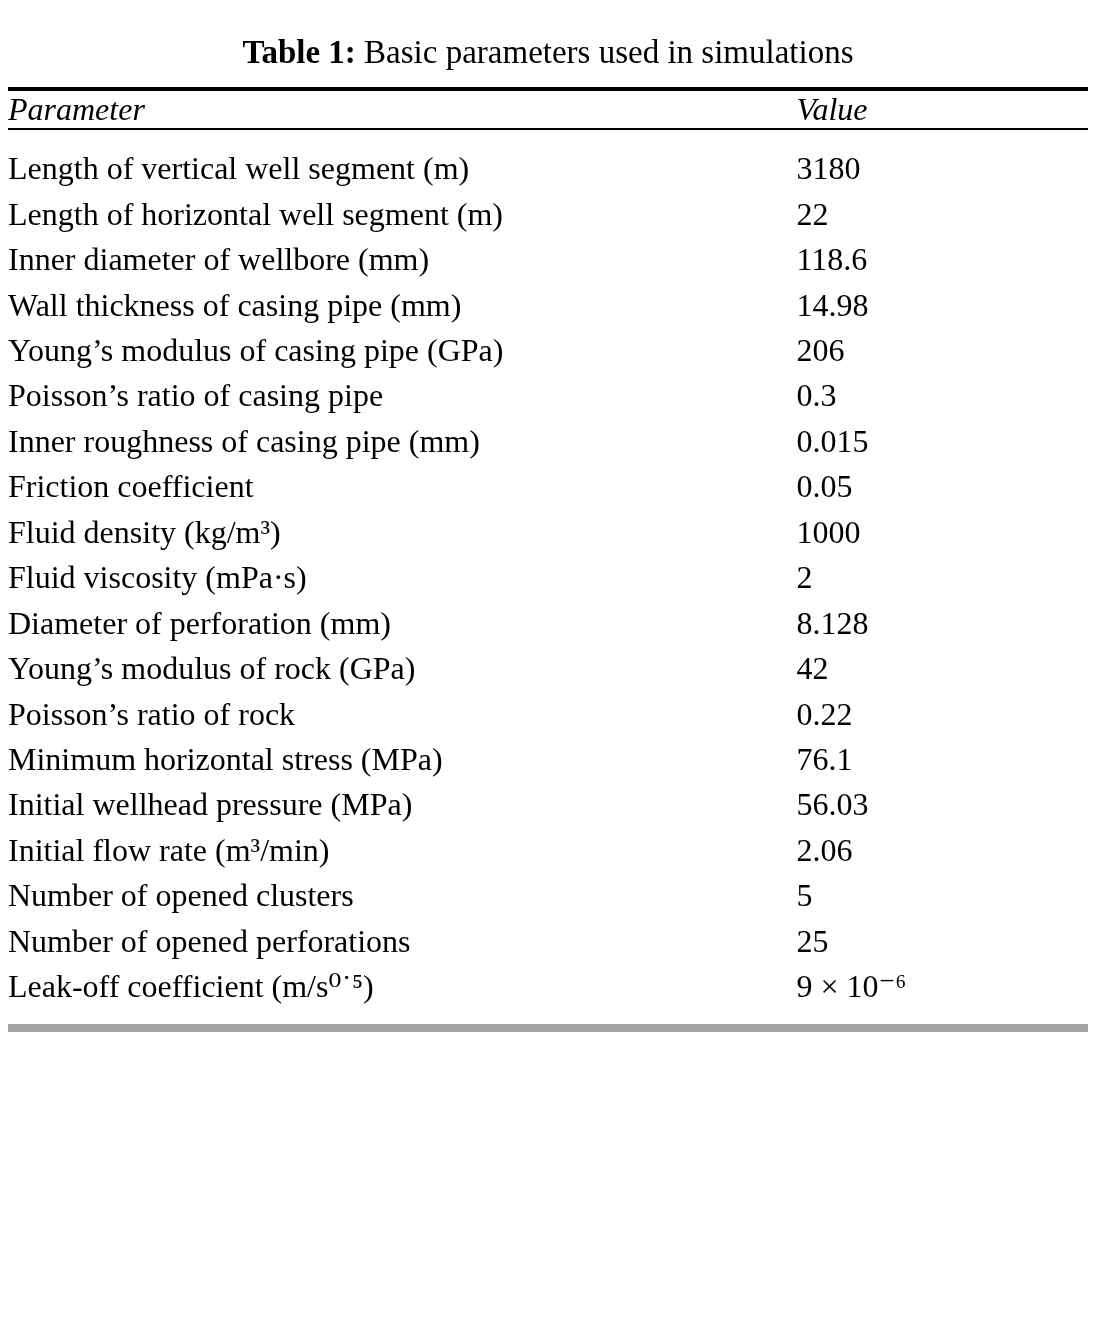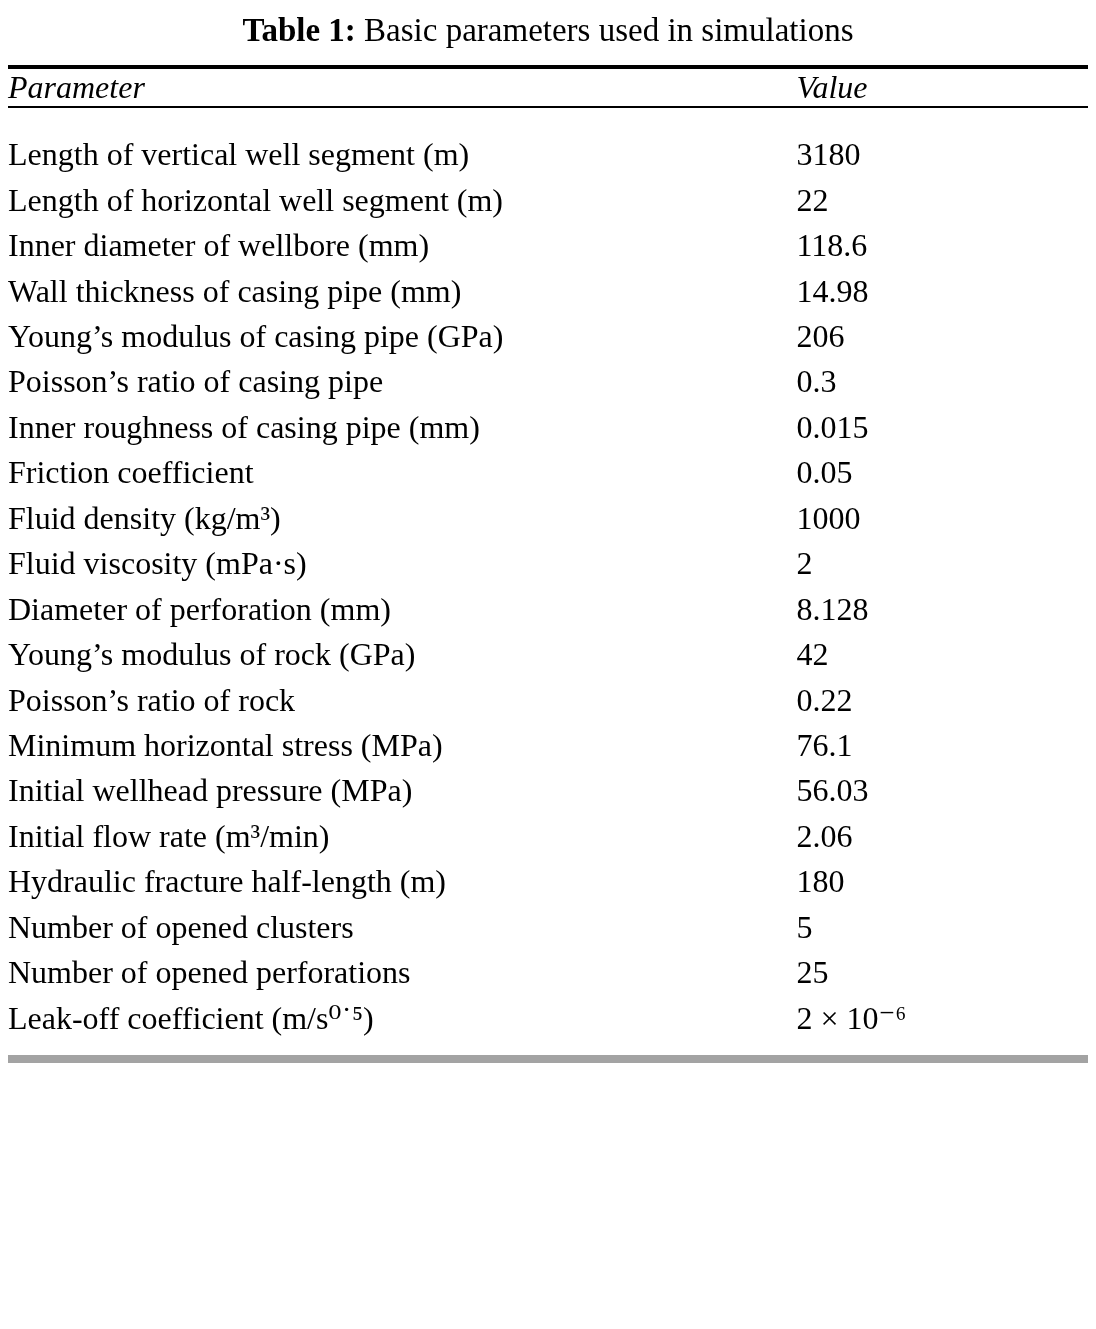--- a/index.html
+++ b/index.html
@@ -10,20 +10,21 @@
   body {
     width: 1096px;
     height: 1329px;
     font-family: "Liberation Serif", "DejaVu Serif", serif;
     color: #000000;
   }
   .table-wrap {
     width: 1096px;
     box-sizing: border-box;
     padding: 4px 8px 0 8px;
+    margin-top: 22px;
   }
   .caption {
     text-align: center;
     font-size: 33px;
     line-height: 1.25;
     margin: 6px 0 14px 0;
     white-space: nowrap;
   }
   .caption .lbl {
     font-weight: bold;
@@ -45,21 +46,21 @@
   thead th {
     padding: 10px 0 12px 0;
     font-size: 32px;
     font-style: italic;
   }
   thead tr.head-row th {
     border-top: 4px solid #000;
     border-bottom: 2px solid #000;
   }
   tbody tr:first-child td {
-    padding-top: 24px;
+    padding-top: 16px;
   }
   tbody td {
     padding: 1.5px 0;
     line-height: 1.42;
   }
   tbody tr:last-child td {
     padding-bottom: 14px;
     border-bottom: 8px solid #a3a3a3;
   }
   .col-param {
@@ -149,31 +150,27 @@
         </tr>
         <tr>
           <td>Initial wellhead pressure (MPa)</td>
           <td>56.03</td>
         </tr>
         <tr>
           <td>Initial flow rate (m³/min)</td>
           <td>2.06</td>
         </tr>
         <tr>
-          <td>Hydraulic fracture half-length (m)</td>
-          <td>180</td>
-        </tr>
-        <tr>
           <td>Number of opened clusters</td>
           <td>5</td>
         </tr>
         <tr>
           <td>Number of opened perforations</td>
           <td>25</td>
         </tr>
         <tr>
           <td>Leak-off coefficient (m/s⁰˙⁵)</td>
-          <td>2 × 10⁻⁶</td>
+          <td>9 × 10⁻⁶</td>
         </tr>
       </tbody>
   </table>
 
 </div>
 
 </body></html>

